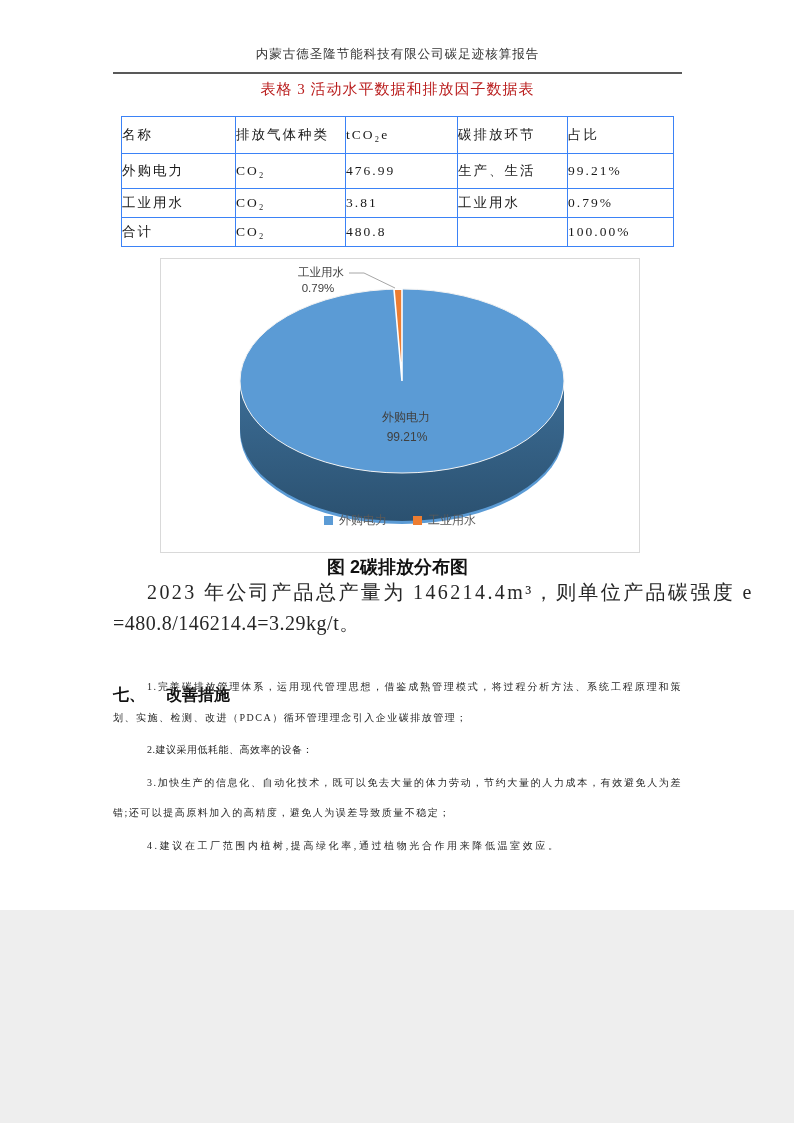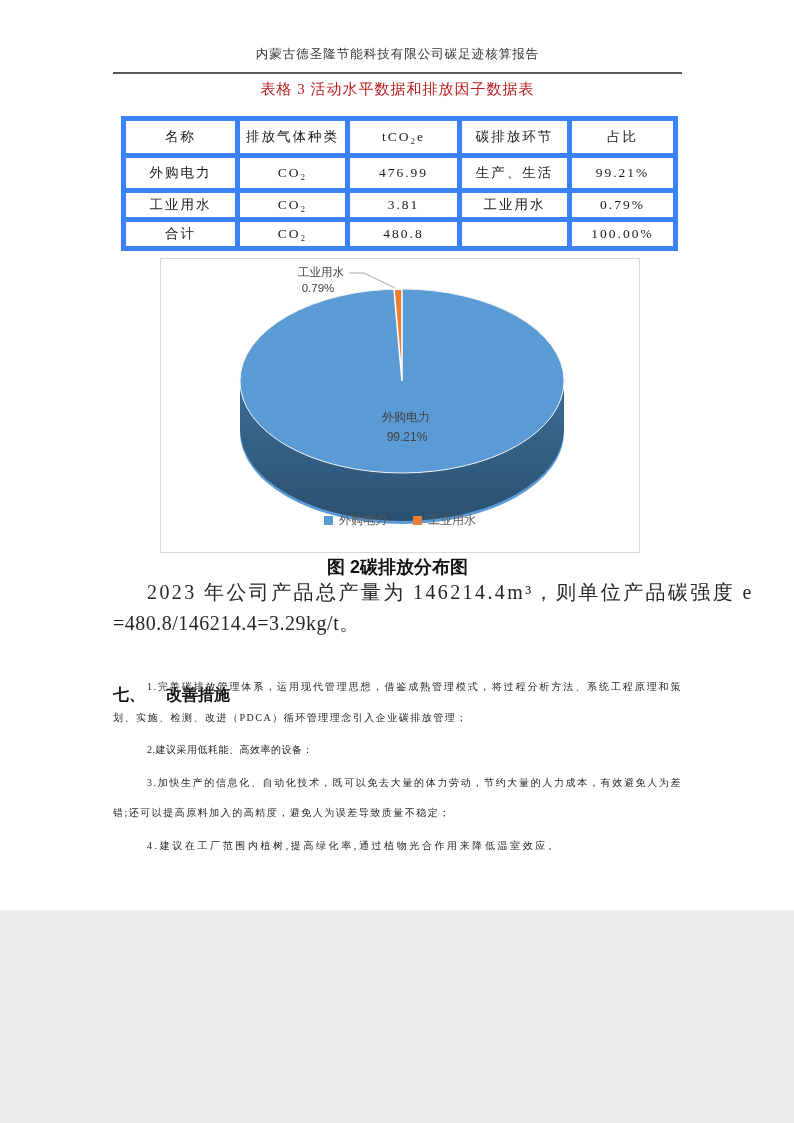--- a/index.html
+++ b/index.html
@@ -8,21 +8,21 @@
     font-family:"Liberation Serif","DejaVu Serif",serif;color:#262626;overflow:hidden;
   }
   .header{position:absolute;top:46px;left:113px;width:569px;text-align:center;
     font-size:12.5px;letter-spacing:1px;color:#333;}
   .header-rule{position:absolute;top:72px;left:113px;width:569px;height:0;
     border-top:2px solid #595959;}
   .table-title{position:absolute;top:80px;left:113px;width:569px;text-align:center;
     font-size:15px;letter-spacing:1px;color:#b91c1c;}
   .data-table{position:absolute;top:116px;left:121px;width:552px;border-collapse:collapse;
     table-layout:fixed;}
-  .data-table td{border:5px solid #3b82f6;text-align:center;vertical-align:middle;
+  .data-table td{border:1px solid #3b82f6;vertical-align:middle;
     font-size:13.5px;letter-spacing:2px;color:#1a1a1a;padding:0;}
   .row-head{height:37px;}
   .row-1{height:35px;}
   .row-2{height:29px;}
   .row-3{height:29px;}
   .chart-box{position:absolute;top:258px;left:160px;width:478px;height:293px;
     border:1px solid #D9D9D9;background:#fff;}
   .chart-box svg.pie{position:absolute;top:0;left:0;}
   .legend{position:absolute;top:253px;left:0;width:478px;display:flex;
     justify-content:center;align-items:center;gap:26px;

